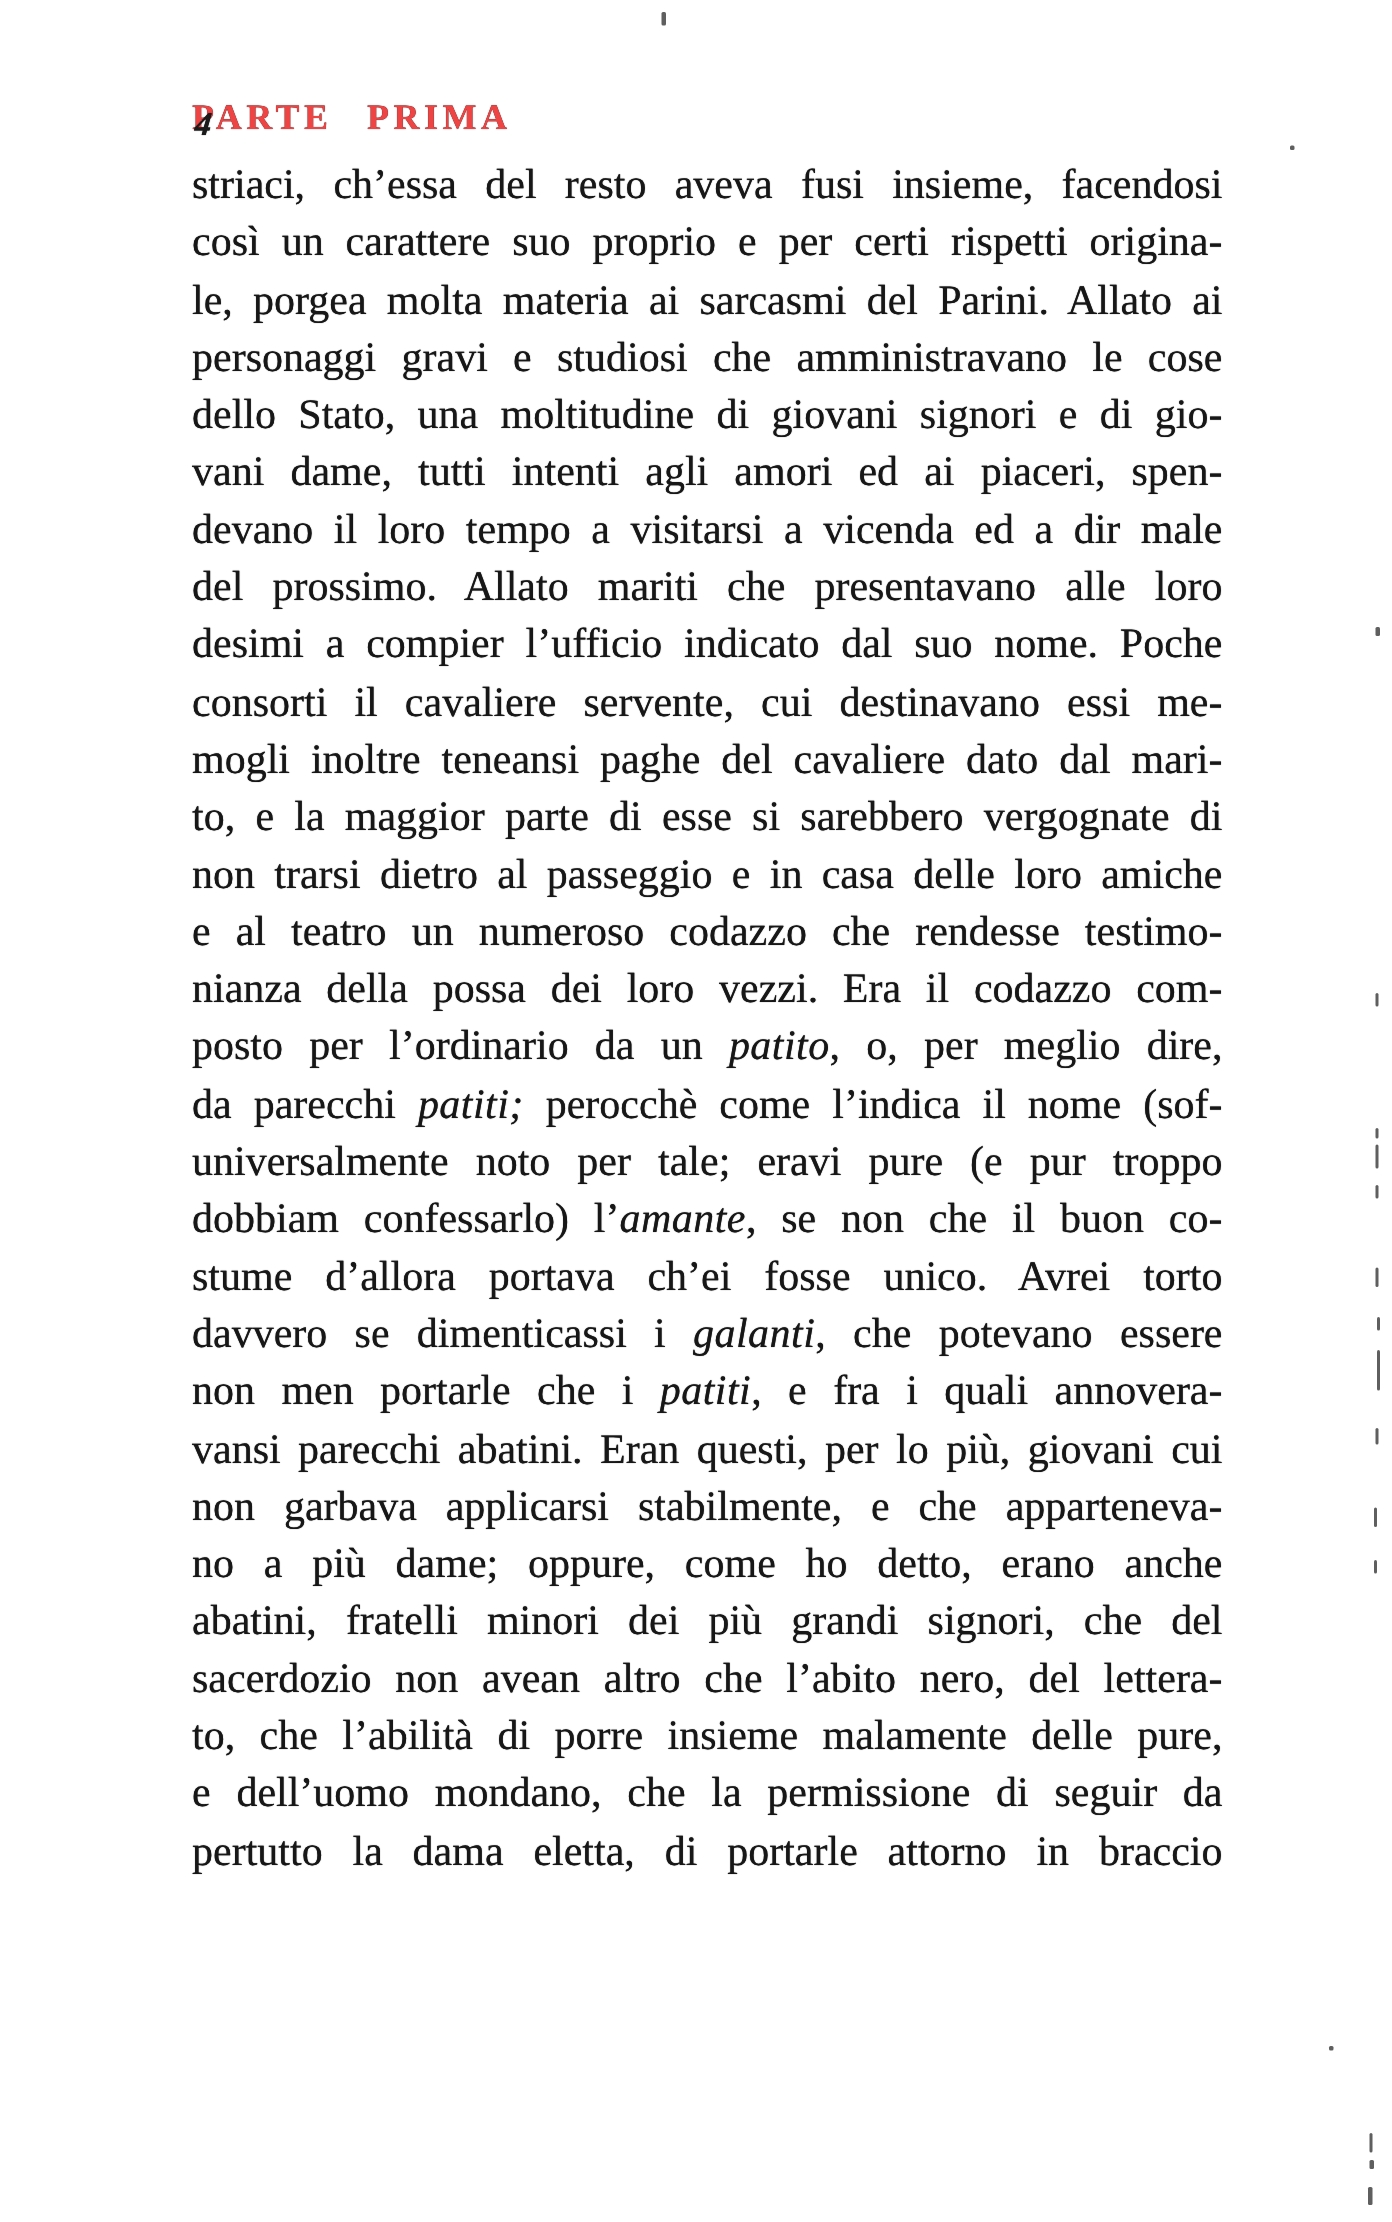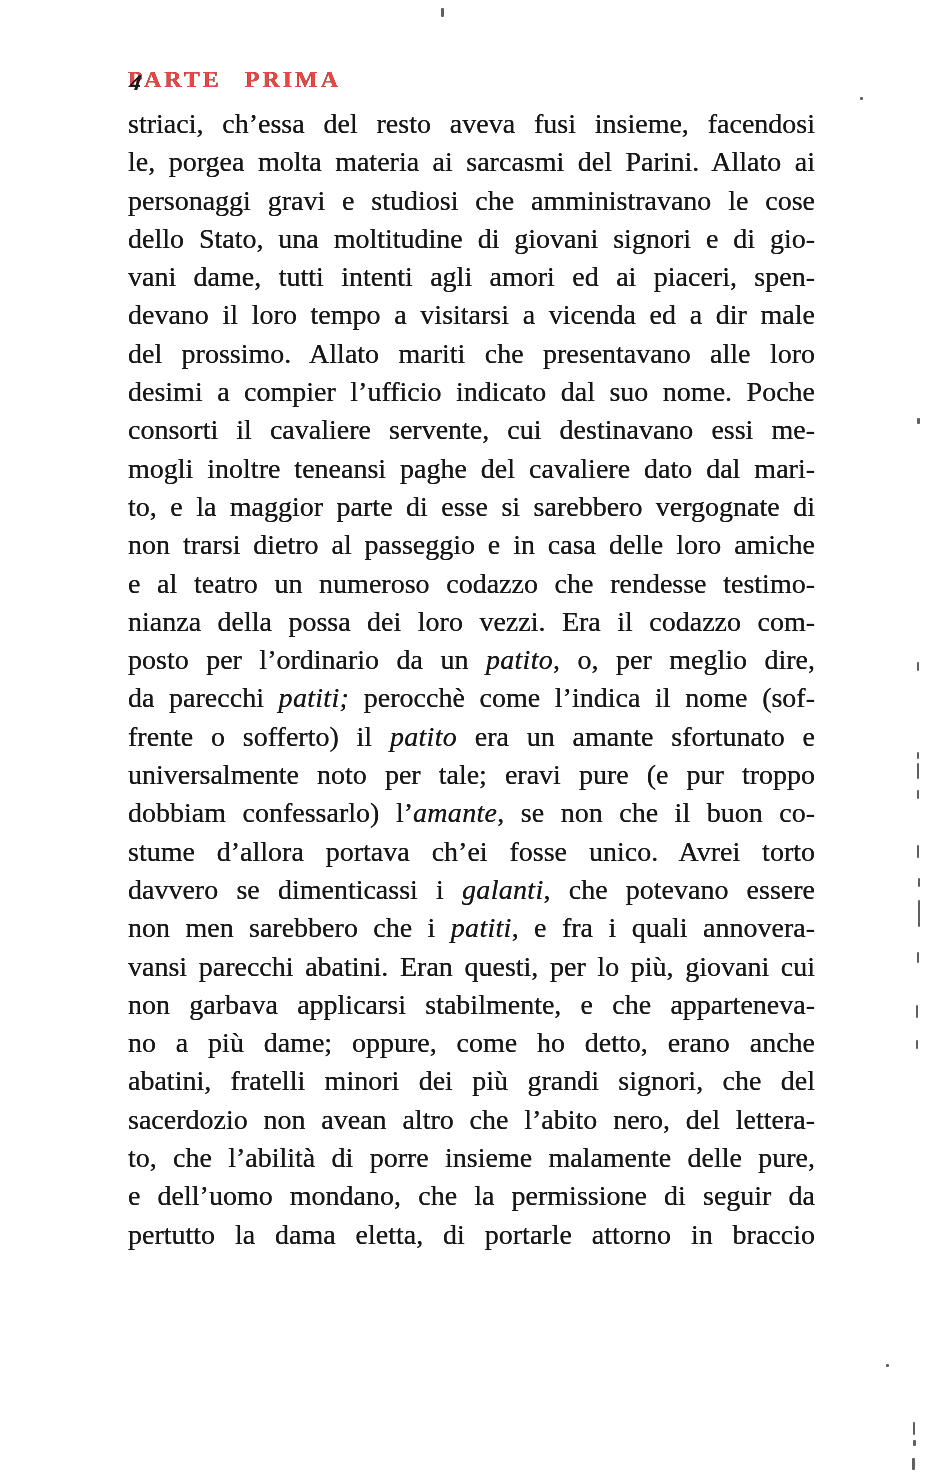--- a/index.html
+++ b/index.html
@@ -76,41 +76,41 @@
 
 <div class="page">
 
   <div class="header-row">
     <span class="page-number">4</span>
     <div class="running-title">PARTE PRIMA</div>
   </div>
 
   <div class="text-block">
       <div class="line"><span>striaci, ch’essa del resto aveva fusi insieme, facendosi</span></div>
+      <div class="line"><span>così un carattere suo proprio e per certi rispetti origina-</span></div>
       <div class="line"><span>le, porgea molta materia ai sarcasmi del Parini. Allato ai</span></div>
       <div class="line"><span>personaggi gravi e studiosi che amministravano le cose</span></div>
       <div class="line"><span>dello Stato, una moltitudine di giovani signori e di gio-</span></div>
       <div class="line"><span>vani dame, tutti intenti agli amori ed ai piaceri, spen-</span></div>
       <div class="line"><span>devano il loro tempo a visitarsi a vicenda ed a dir male</span></div>
       <div class="line"><span>del prossimo. Allato mariti che presentavano alle loro</span></div>
       <div class="line"><span>desimi a compier l’ufficio indicato dal suo nome. Poche</span></div>
       <div class="line"><span>consorti il cavaliere servente, cui destinavano essi me-</span></div>
       <div class="line"><span>mogli inoltre teneansi paghe del cavaliere dato dal mari-</span></div>
       <div class="line"><span>to, e la maggior parte di esse si sarebbero vergognate di</span></div>
       <div class="line"><span>non trarsi dietro al passeggio e in casa delle loro amiche</span></div>
       <div class="line"><span>e al teatro un numeroso codazzo che rendesse testimo-</span></div>
       <div class="line"><span>nianza della possa dei loro vezzi. Era il codazzo com-</span></div>
       <div class="line"><span>posto per l’ordinario da un </span><em>patito</em><span>, o, per meglio dire,</span></div>
       <div class="line"><span>da parecchi </span><em>patiti;</em><span> perocchè come l’indica il nome (sof-</span></div>
-      <div class="line"><span>frente o sofferto) il </span><em>patito</em><span> era un amante sfortunato e</span></div>
       <div class="line"><span>universalmente noto per tale; eravi pure (e pur troppo</span></div>
       <div class="line"><span>dobbiam confessarlo) l’</span><em>amante</em><span>, se non che il buon co-</span></div>
       <div class="line"><span>stume d’allora portava ch’ei fosse unico. Avrei torto</span></div>
       <div class="line"><span>davvero se dimenticassi i </span><em>galanti</em><span>, che potevano essere</span></div>
-      <div class="line"><span>non men sarebbero che i </span><em>patiti</em><span>, e fra i quali annovera-</span></div>
+      <div class="line"><span>non men portarle che i </span><em>patiti</em><span>, e fra i quali annovera-</span></div>
       <div class="line"><span>vansi parecchi abatini. Eran questi, per lo più, giovani cui</span></div>
       <div class="line"><span>non garbava applicarsi stabilmente, e che apparteneva-</span></div>
       <div class="line"><span>no a più dame; oppure, come ho detto, erano anche</span></div>
       <div class="line"><span>abatini, fratelli minori dei più grandi signori, che del</span></div>
       <div class="line"><span>sacerdozio non avean altro che l’abito nero, del lettera-</span></div>
       <div class="line"><span>to, che l’abilità di porre insieme malamente delle pure,</span></div>
       <div class="line"><span>e dell’uomo mondano, che la permissione di seguir da</span></div>
       <div class="line"><span>pertutto la dama eletta, di portarle attorno in braccio</span></div>
     </div>
 

